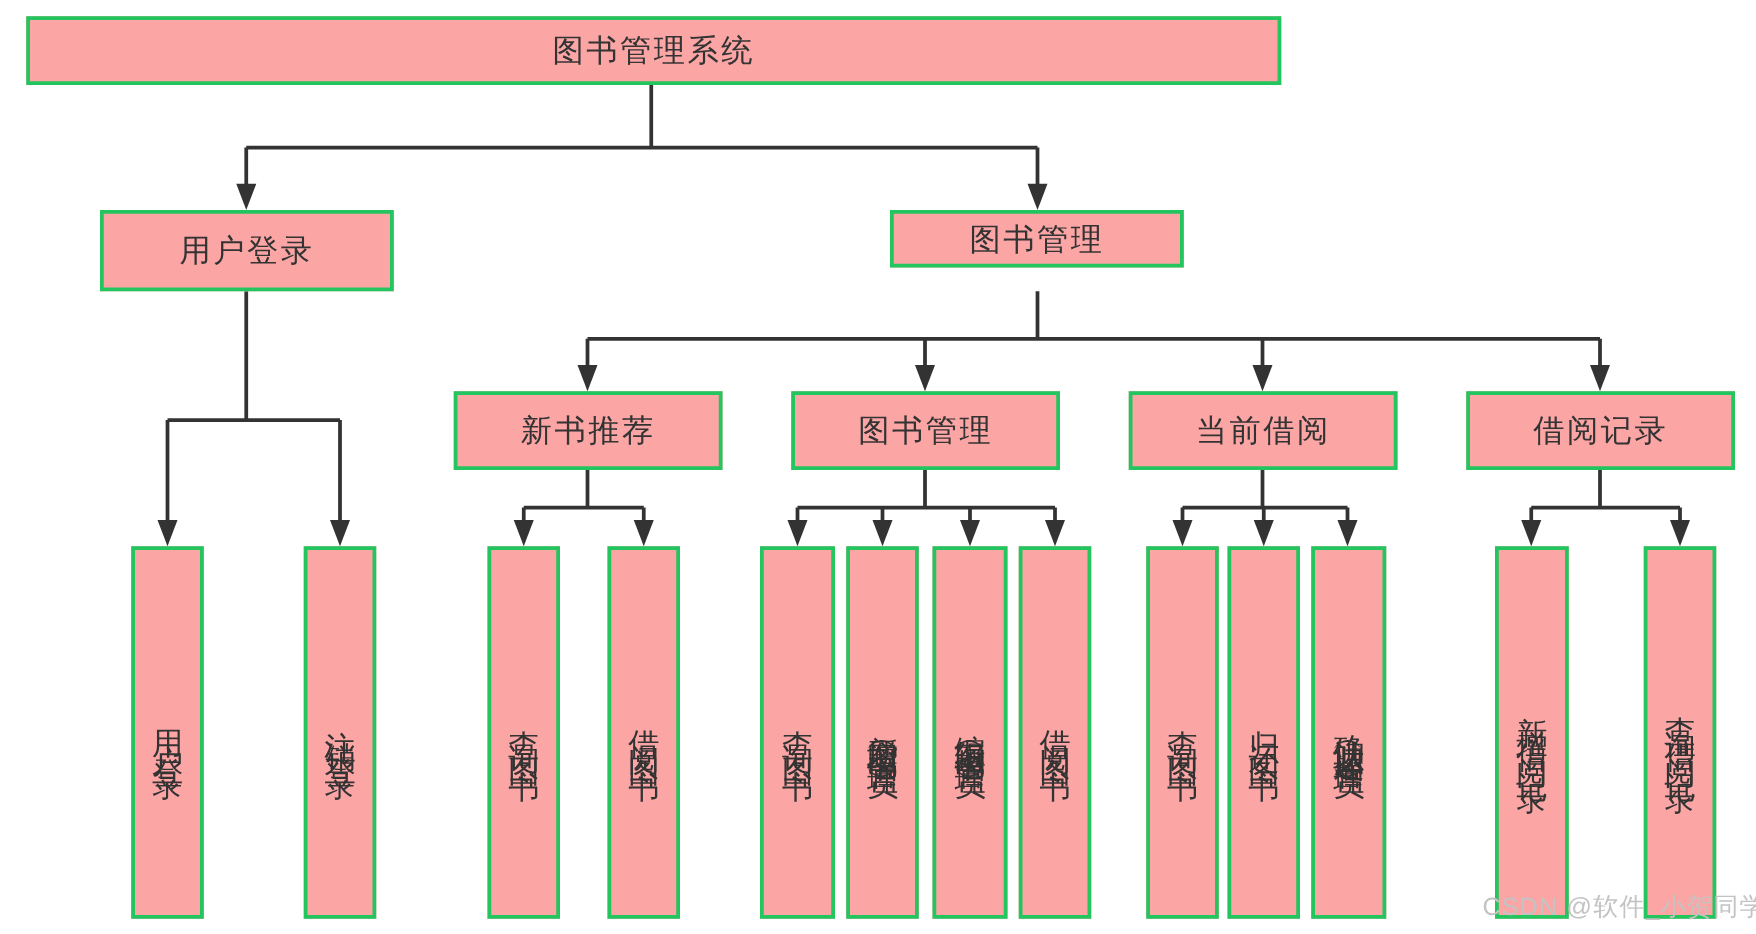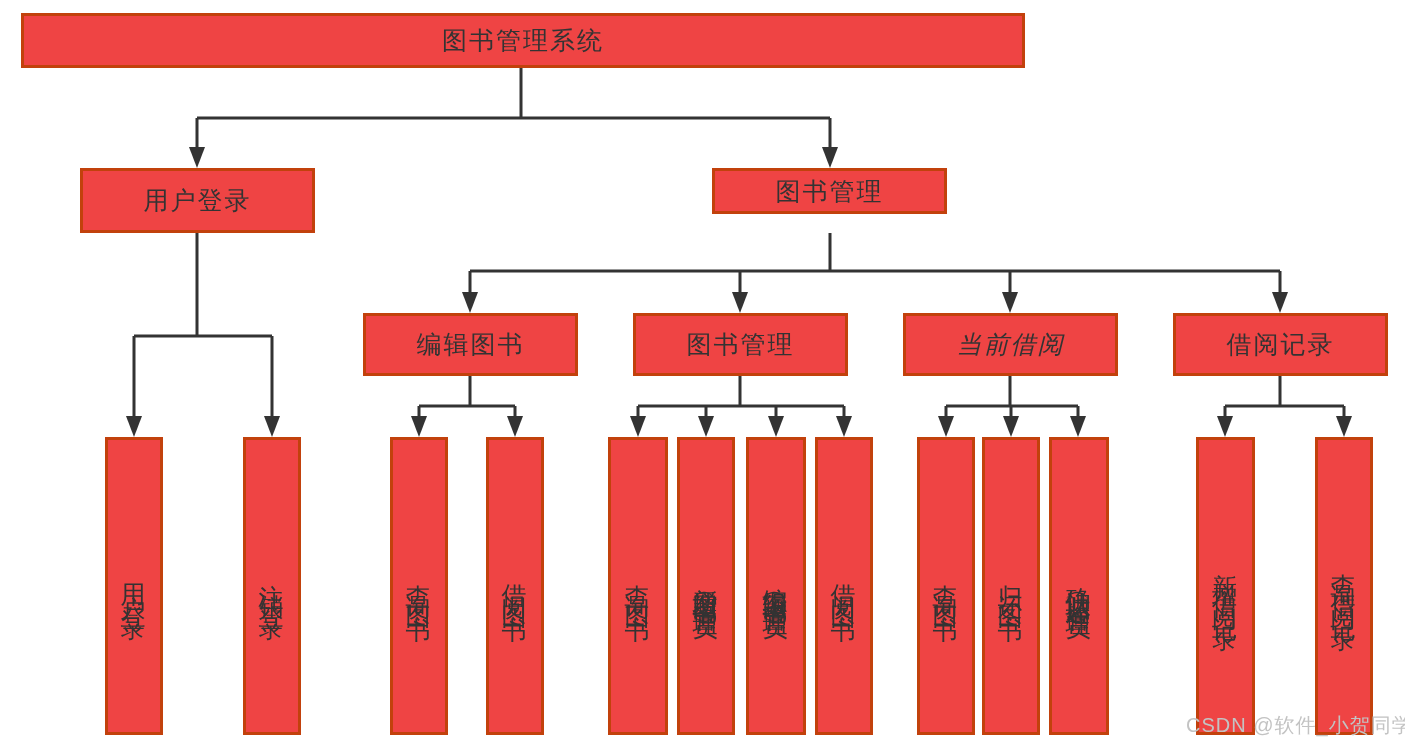--- a/index.html
+++ b/index.html
@@ -26,22 +26,22 @@
     stroke-width: 3;
     fill: none;
   }
   #wires polygon {
     fill: #333333;
     stroke: none;
   }
   .node {
     position: absolute;
     box-sizing: border-box;
-    border: 3px solid #c2410c;
-    background: #ef4444;
+    border: 3px solid #22c55e;
+    background: #fca5a5;
     color: #333333;
     display: flex;
     align-items: center;
     justify-content: center;
   }
   .node-h {
     font-size: 25px;
     letter-spacing: 2px;
     white-space: nowrap;
   }
@@ -101,23 +101,23 @@
       <polygon points="1217,416 1233,416 1225,437"></polygon>
       <polygon points="1336,416 1352,416 1344,437"></polygon>
     </g>
   </svg>
 
   <div class="node node-h" style="left:21px; top:13px; width:1004px; height:55px;">图书管理系统</div>
 
   <div class="node node-h" style="left:80px; top:168px; width:235px; height:65px;">用户登录</div>
   <div class="node node-h" style="left:712px; top:168px; width:235px; height:46px;">图书管理</div>
 
-  <div class="node node-h" style="left:363px; top:313px; width:215px; height:63px;">编辑图书</div>
+  <div class="node node-h" style="left:363px; top:313px; width:215px; height:63px;">新书推荐</div>
   <div class="node node-h" style="left:633px; top:313px; width:215px; height:63px;">图书管理</div>
-  <div class="node node-h" style="left:903px; top:313px; width:215px; height:63px;font-style:italic;">当前借阅</div>
+  <div class="node node-h" style="left:903px; top:313px; width:215px; height:63px;">当前借阅</div>
   <div class="node node-h" style="left:1173px; top:313px; width:215px; height:63px;">借阅记录</div>
 
   <div class="node node-v" style="left:105px;">用户登录</div>
   <div class="node node-v" style="left:243px;">注销登录</div>
 
   <div class="node node-v" style="left:390px;">查询图书</div>
   <div class="node node-v" style="left:486px;">借阅图书</div>
 
   <div class="node node-v" style="left:608px; width:60px;">查询图书</div>
   <div class="node node-v tight" style="left:677px;">新增图书（管理员）</div>

